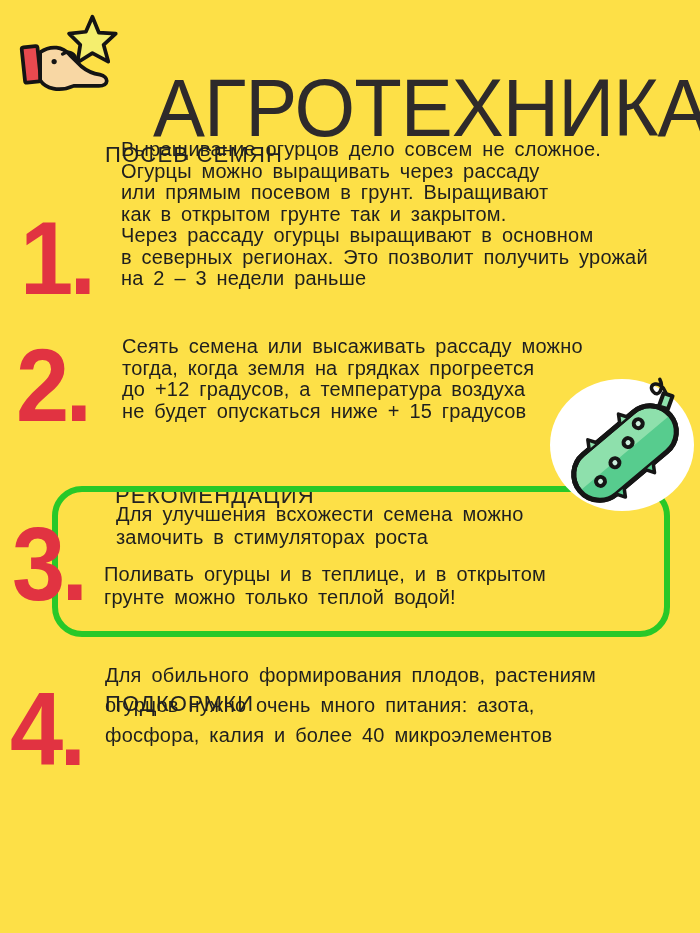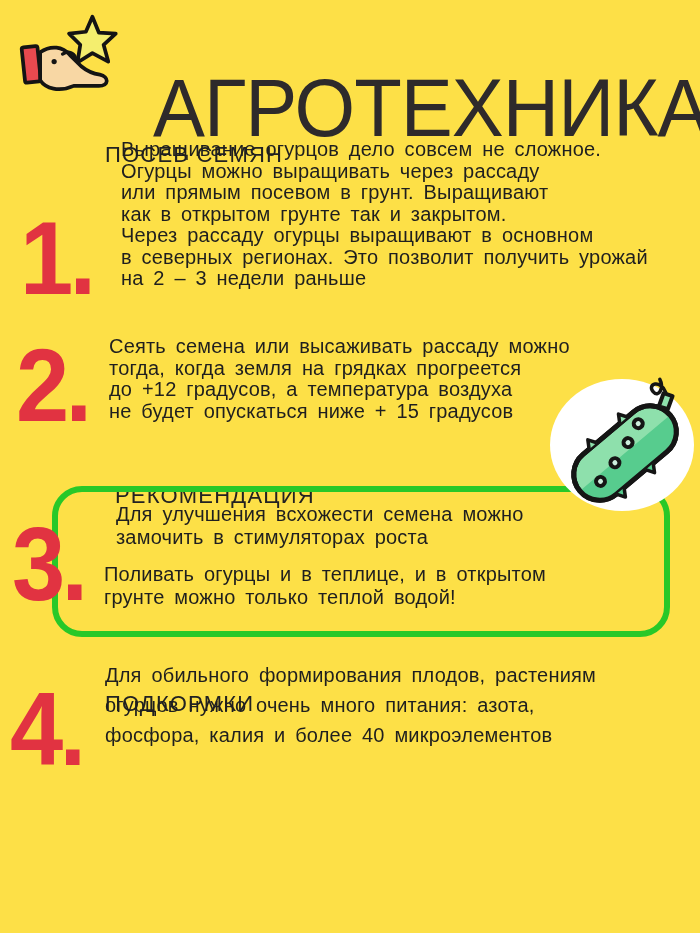--- a/index.html
+++ b/index.html
@@ -24,21 +24,21 @@
     position:absolute;font-size:22px;letter-spacing:1.2px;color:#222222;white-space:nowrap;margin-top:28px;
   }
   .h-sowing{left:105px;top:114px;}
   .h-rec{left:115px;top:455px;}
   .h-pod{left:105px;top:663px;}
   .body-text{
     position:absolute;font-size:20px;line-height:21.5px;letter-spacing:0.2px;word-spacing:4px;
     white-space:pre-line;color:#1f1f1f;
   }
   .b-1{left:105px;top:139px;margin-left:16px;}
-  .b-2{left:109px;top:336px;}
+  .b-2{left:122px;top:336px;}
   .b-4{left:105px;top:660px;line-height:30px;}
   .green-box{
     position:absolute;left:52px;top:486px;width:606px;height:139px;
     border:6px solid #28c828;border-radius:30px;background:transparent;
   }
   .box-t1{left:116px;top:503px;line-height:23px;}
   .box-t2{left:104px;top:563px;line-height:23px;}
   .cucumber-icon{position:absolute;left:550px;top:375px;width:150px;height:150px;}
 </style>
 </head>

